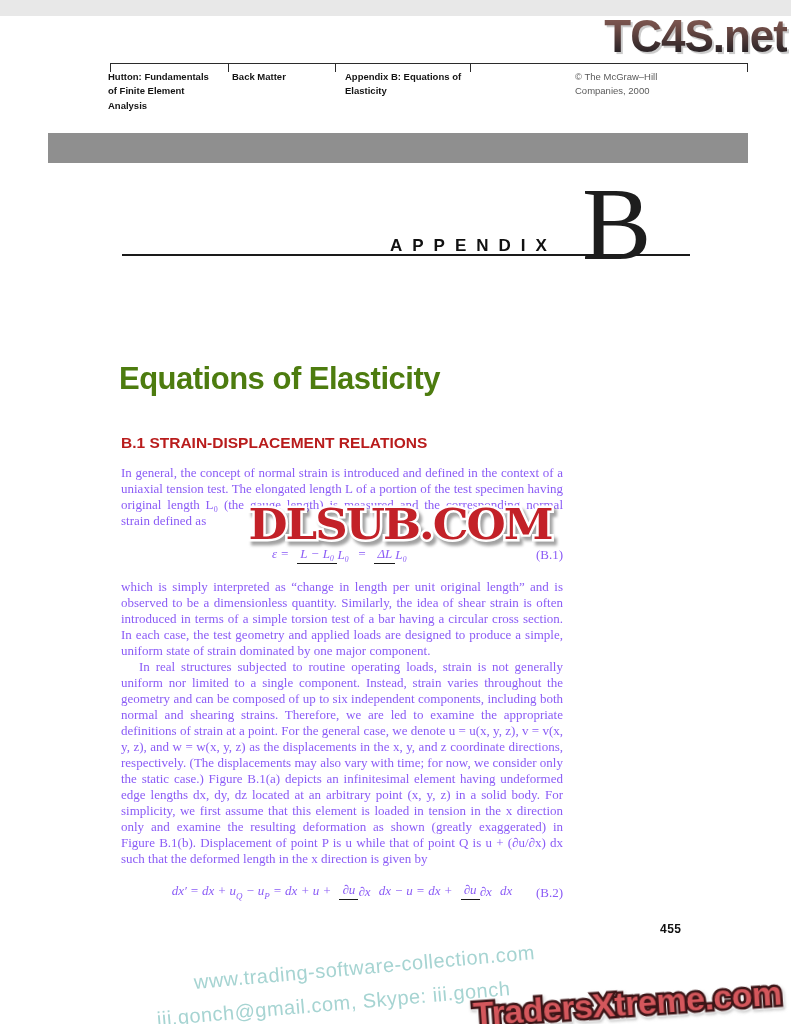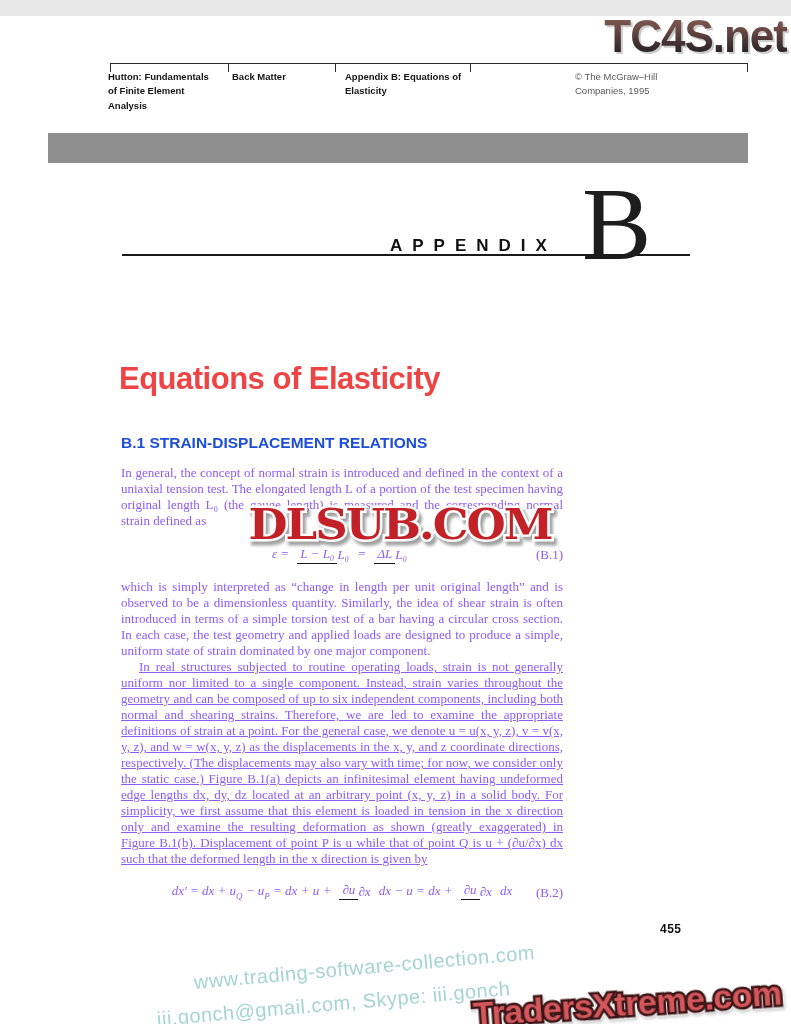--- a/index.html
+++ b/index.html
@@ -42,34 +42,34 @@
     font:bold 17px/1 "Liberation Sans",sans-serif; letter-spacing:10px; color:#111;
   }
   .appendix-letter {
     position:absolute; left:582px; top:156px;
     font:400 104px/1 "Liberation Serif","DejaVu Serif",serif; color:#1d1d1d;
   }
 
   
   .doc-title {
     position:absolute; left:119px; top:347px;
-    font:800 31px/1 "Liberation Sans",sans-serif; letter-spacing:-0.5px; color:#ef4444;
+    font:800 31px/1 "Liberation Sans",sans-serif; letter-spacing:-0.5px; color:#4d7c0f;
   }
   .sec-heading {
     position:absolute; left:121px; top:419px;
-    font:bold 15.5px/1 "Liberation Sans",sans-serif; color:#1d4ed8;text-align:center;
+    font:bold 15.5px/1 "Liberation Sans",sans-serif; color:#b91c1c;text-align:center;
   }
 
   
   .body {
     position:absolute; left:121px; top:449px; width:442px;
     font:13px/16px "Liberation Serif","DejaVu Serif",serif; text-align:justify; color:#8b5cf6;
   }
   .body p { margin:0; }
-  .p-indent { text-indent:18px;text-decoration:underline; }
+  .p-indent { text-indent:18px; }
 
   .equation {
     position:relative; display:flex; align-items:center; justify-content:center;
     margin:9px 0 7px; min-height:34px; font-style:italic; text-align:left;
   }
   .eq-label { position:absolute; right:0; top:50%; transform:translateY(-50%); font-style:normal; }
   .frac { display:inline-flex; flex-direction:row; align-items:center; vertical-align:middle; margin:0 5px; line-height:1.15; }
   .frac .num { padding:0 3px 1px; border-bottom:1px solid #1a1a1a; }
   .frac .den { padding-top:1px; }
   .eqtxt { white-space:pre; }
@@ -112,21 +112,21 @@
 
   <div class="header-rule"></div>
   <div class="tick t1"></div>
   <div class="tick t2"></div>
   <div class="tick t3"></div>
   <div class="tick t4"></div>
   <div class="tick t5"></div>
   <div class="hcol hc1">Hutton: Fundamentals of Finite Element Analysis</div>
   <div class="hcol hc2">Back Matter</div>
   <div class="hcol hc3">Appendix B: Equations of Elasticity</div>
-  <div class="hcol hc4">© The McGraw–Hill Companies, 1995</div>
+  <div class="hcol hc4">© The McGraw–Hill Companies, 2000</div>
 
   <div class="graybar"></div>
 
   <div class="appendix-rule"></div>
   <div class="appendix-word">APPENDIX</div>
   <div class="appendix-letter">B</div>
 
   <h1 class="doc-title">Equations of Elasticity</h1>
   <h2 class="sec-heading">B.1  STRAIN-DISPLACEMENT RELATIONS</h2>
 

